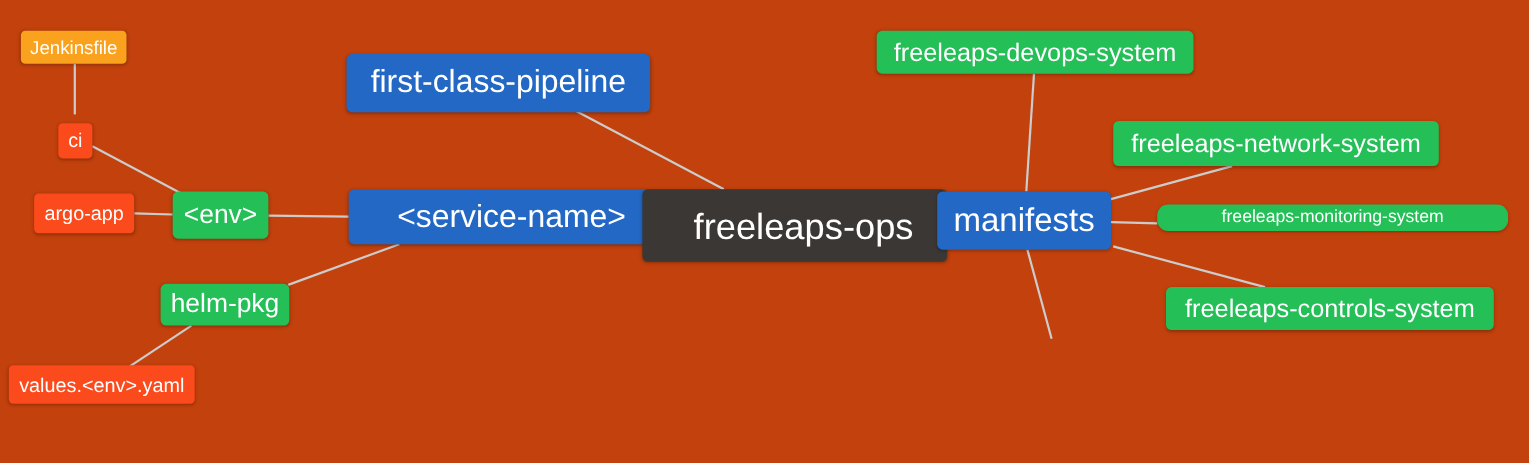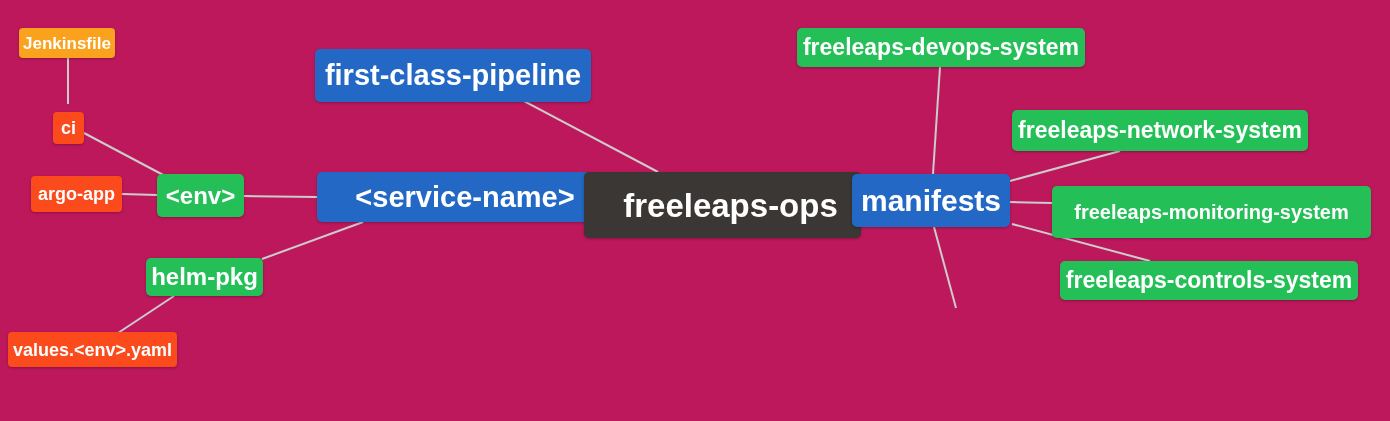--- a/index.html
+++ b/index.html
@@ -1,23 +1,22 @@
 <!DOCTYPE html>
 <html><head>
 <meta charset="utf-8">
 <style>
   html, body { margin: 0; padding: 0; background: #ffffff; }
   .canvas {
     position: relative;
     width: 1390px;
     height: 421px;
-    background: #be185d;
+    background: #c2410c;
     overflow: hidden;
     font-family: "Liberation Sans", sans-serif;
-    font-weight: bold;
   }
   .edges {
     position: absolute;
     left: 0; top: 0;
     width: 1390px; height: 421px;
   }
   .edges line { stroke: #cccccc; stroke-width: 2; }
   .node {
     position: absolute;
     display: flex;
@@ -41,21 +40,21 @@
   #n-argo        { left: 31px;   top: 176px; width: 91px;  height: 36px; font-size: 18px; border-radius: 4px; }
   #n-env         { left: 157px;  top: 174px; width: 87px;  height: 43px; font-size: 24px; }
   #n-helm        { left: 146px;  top: 258px; width: 117px; height: 38px; font-size: 24px; }
   #n-values      { left: 8px;    top: 332px; width: 169px; height: 35px; font-size: 18px; border-radius: 4px; }
   #n-fcp         { left: 315px;  top: 37px;  width: 276px; height: 53px; font-size: 29px; margin-top: 12px; }
   #n-svc         { left: 317px;  top: 172px; width: 250px; height: 50px; font-size: 29px; padding-left: 23px; }
   #n-ops         { left: 584px;  top: 172px; width: 261px; height: 66px; font-size: 33px; padding-left: 16px; }
   #n-manifests   { left: 852px;  top: 174px; width: 158px; height: 53px; font-size: 30px; }
   #n-devops      { left: 797px;  top: 28px;  width: 288px; height: 39px; font-size: 23px; }
   #n-network     { left: 1012px; top: 110px; width: 296px; height: 41px; font-size: 23px; }
-  #n-monitoring  { left: 1052px; top: 186px; width: 319px; height: 52px; font-size: 20px; }
+  #n-monitoring  { left: 1052px; top: 186px; width: 319px; height: 24px; font-size: 16px; border-radius: 10px; }
   #n-controls    { left: 1060px; top: 261px; width: 298px; height: 39px; font-size: 23px; }
   #n-storage     { left: 816px;  top: 308px; width: 289px; height: 37px; font-size: 23px; }
 </style>
 </head>
 <body>
 
 <div class="canvas">
 
   <svg class="edges" viewBox="0 0 1390 421" xmlns="http://www.w3.org/2000/svg">
     <line x1="68" y1="58" x2="68" y2="104"></line>

